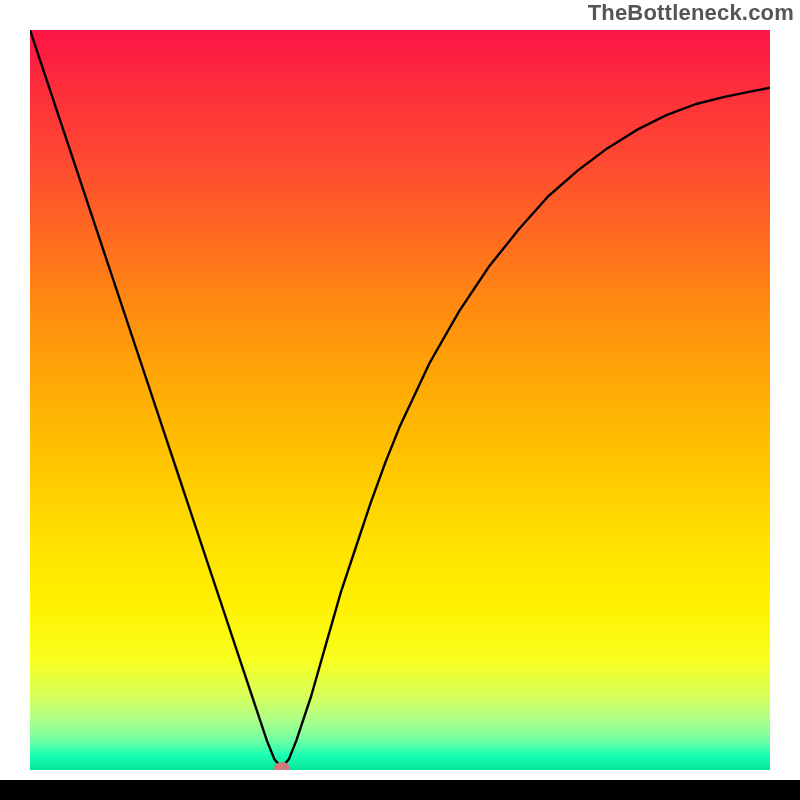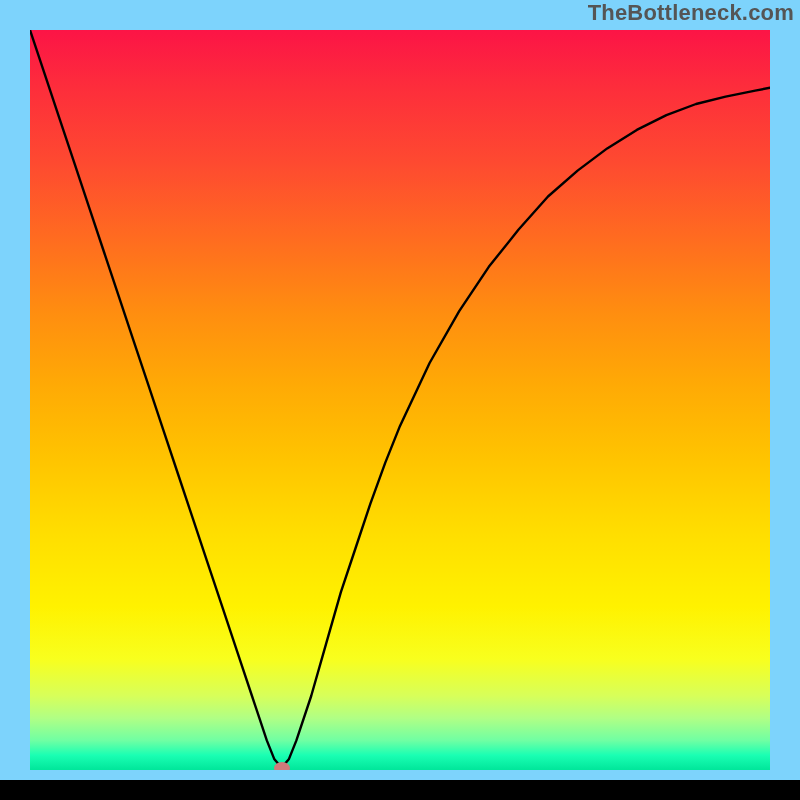--- a/index.html
+++ b/index.html
@@ -8,21 +8,21 @@
     width: 800px;
     height: 800px;
     overflow: hidden;
     background: #000;
     font-family: Arial, Helvetica, sans-serif;
   }
   .frame {
     position: relative;
     width: 800px;
     height: 780px;
-    background: #7dd3fc;
+    background: #ffffff;
   }
   .attribution {
     position: absolute;
     top: 0;
     right: 6px;
     font-size: 22px;
     font-weight: 600;
     color: #555;
     letter-spacing: 0.2px;
     z-index: 10;

